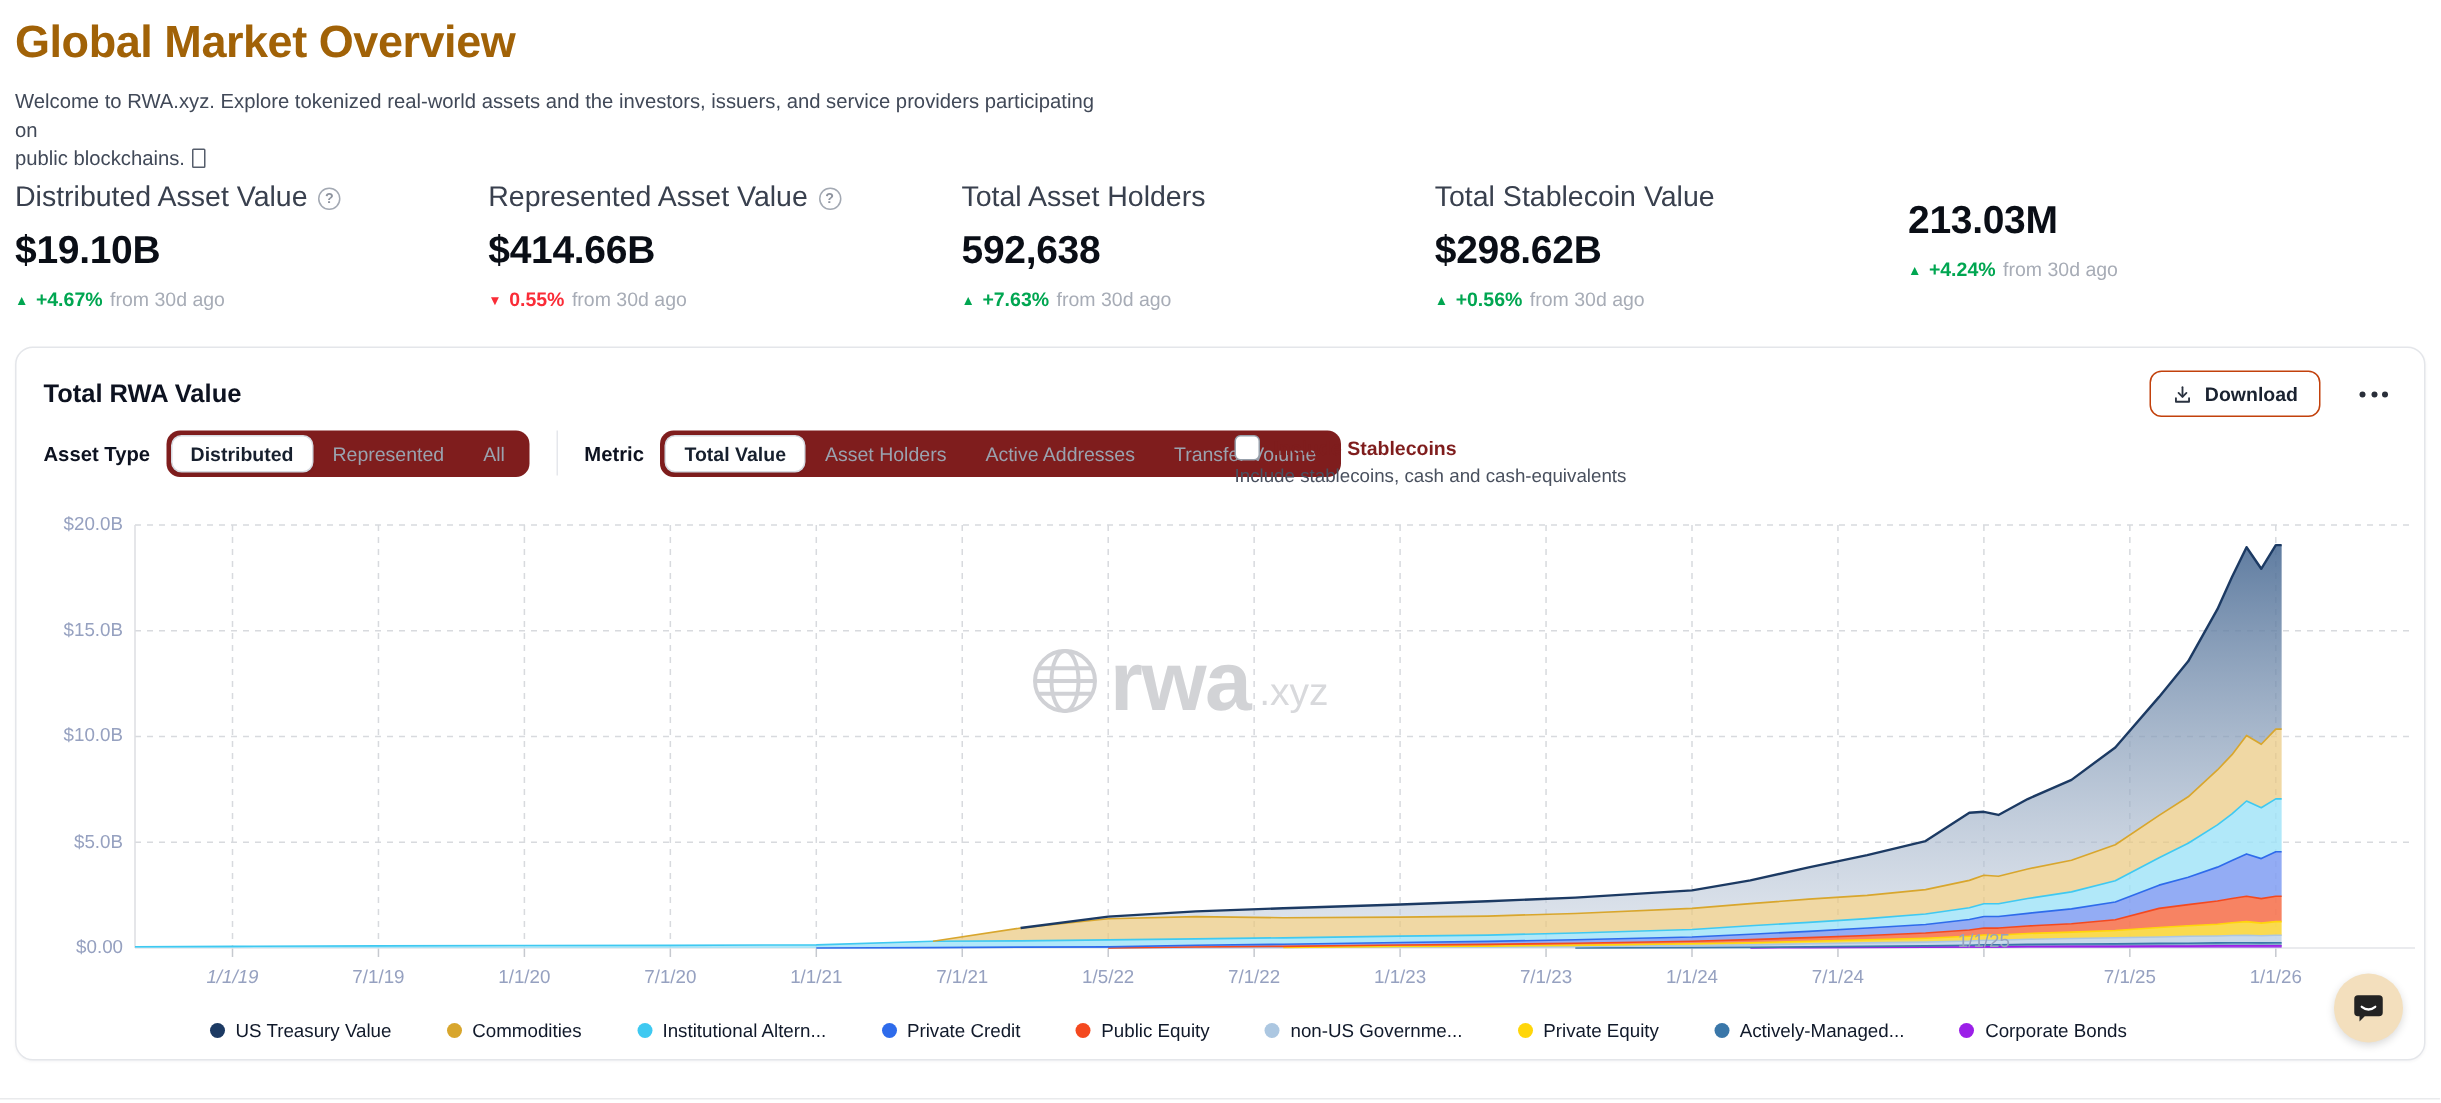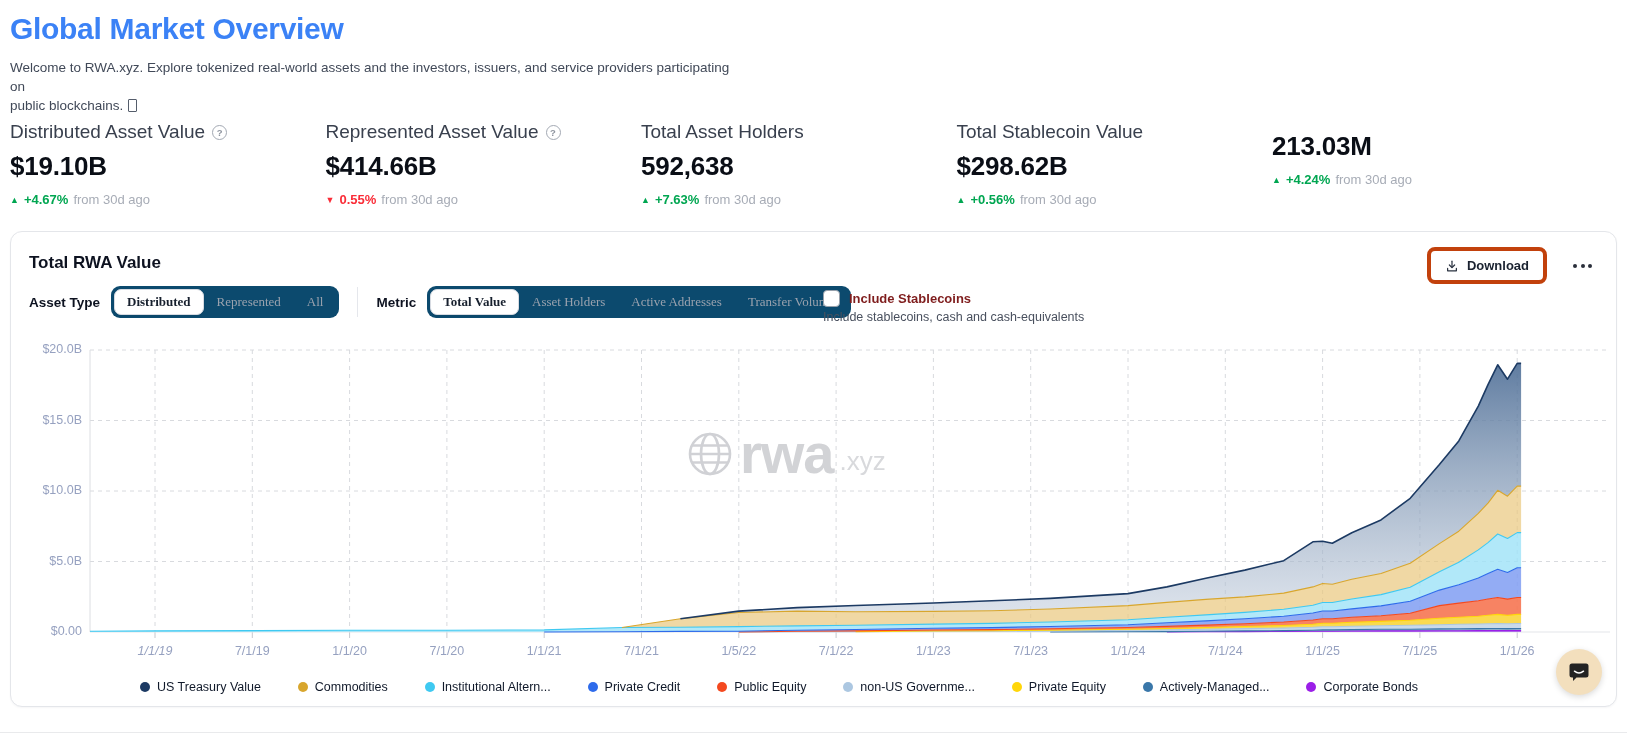--- a/index.html
+++ b/index.html
@@ -1,21 +1,21 @@
 <!DOCTYPE html>
 <html><head>
 <meta charset="utf-8">
 <style>
   * { margin:0; padding:0; box-sizing:border-box; }
   html,body { background:#fff; }
   body { font-family:"Liberation Sans", sans-serif; }
   .page { position:relative; width:1627px; height:735px; background:#ffffff; overflow:hidden; }
 
   
-  .page-title { position:absolute; left:10px; top:8px; font-size:30px; font-weight:600; letter-spacing:-0.3px; color:#3b82f6; line-height:42px; }
+  .page-title { position:absolute; left:10px; top:8px; font-size:30px; font-weight:600; letter-spacing:-0.3px; color:#a16207; line-height:42px; }
   .page-subtitle { position:absolute; left:10px; top:58px; width:730px; font-size:13.5px; color:#414958; line-height:19px; }
   .tofu { display:inline-block; width:9px; height:13px; border:1px solid #555d6b; border-radius:1px; margin-left:5px; vertical-align:-2px; }
 
   
   .stats { position:absolute; left:10px; top:122px; width:1600px; display:flex; }
   .stat { width:315.5px; }
   .stat-label-row { display:flex; align-items:center; gap:7px; height:20px; }
   .stat-label { font-size:19px; color:#39404e; }
   .help-icon { width:15px; height:15px; border:1.3px solid #a3a9b3; border-radius:50%; color:#8d939e; font-size:9.5px; font-weight:700; display:inline-flex; align-items:center; justify-content:center; cursor:default; }
   .stat-value { margin-top:9px; font-size:26px; font-weight:600; color:#0a0e16; letter-spacing:-0.2px; }
@@ -23,27 +23,27 @@
   .stat-delta .arrow { font-size:9px; }
   .stat-delta .pct { font-weight:600; }
   .stat-delta.up .arrow, .stat-delta.up .pct { color:#00a651; }
   .stat-delta.down .arrow, .stat-delta.down .pct { color:#fa2c37; }
   .stat-delta .suffix { color:#a7acb6; }
 
   
   .card { position:absolute; left:10px; top:231px; width:1607px; height:476px; background:#fff; border:1px solid #e4e6ea; border-radius:12px; box-shadow:0 1px 2px rgba(16,24,40,.04); }
   .card-title { position:absolute; left:18px; top:21px; font-size:17px; font-weight:700; color:#0d1220; }
   .card-actions { position:absolute; right:22px; top:15px; display:flex; align-items:center; gap:24px; }
-  .download-btn { display:inline-flex; align-items:center; gap:8px; padding:7px 14px; border:4px solid #c2410c; border-radius:8px; background:#fff; font-size:13px; font-weight:600; color:#1a2230; cursor:pointer; }
+  .download-btn { display:inline-flex; align-items:center; gap:8px; padding:7px 14px; border:1px solid #c2410c; border-radius:8px; background:#fff; font-size:13px; font-weight:600; color:#1a2230; cursor:pointer; }
   .more-btn { display:inline-flex; gap:3.5px; cursor:pointer; padding:4px 2px; }
   .more-btn i { width:4px; height:4px; border-radius:50%; background:#2a2f3a; }
 
   .controls { position:absolute; left:18px; top:54px; display:flex; align-items:center; height:32px; }
   .seg-label { font-size:13.5px; font-weight:700; color:#0d1220; margin-right:11px; white-space:nowrap; }
-  .seg { display:inline-flex; align-items:center; background:#0c4a6e; border-radius:9px; padding:3px;font-family:Liberation Serif, serif; }
+  .seg { display:inline-flex; align-items:center; background:#7f1d1d; border-radius:9px; padding:3px; }
   .seg .pill { font-size:13px; color:#9aa2ae; font-weight:500; padding:5px 13px; border-radius:7px; cursor:pointer; white-space:nowrap; }
   .seg .pill.selected { background:#fff; color:#17202e; font-weight:600; border:1px solid #d7dbe2; box-shadow:0 1px 2px rgba(16,24,40,.07); padding:4px 12px; }
   .controls .divider { width:1px; height:30px; background:#e5e7ec; margin:0 18px; }
 
   .stablecoins { position:absolute; left:812px; top:58px; }
   .stablecoins .row { display:flex; align-items:center; gap:9px; }
   .checkbox { width:17px; height:17px; border:1.5px solid #97a0ab; border-radius:4px; background:#fff; cursor:pointer; flex:0 0 auto; }
   .stablecoins .cb-label { font-size:13px; font-weight:600; color:#7f1d1d; cursor:pointer; }
   .stablecoins .cb-desc { margin-top:3px; font-size:12.5px; color:#49505e; }
 
@@ -265,21 +265,21 @@
       <div class="axis-label xlab" style="left: 309.6px; top: 644px;">1/1/20</div>
       <div class="axis-label xlab" style="left: 406.9px; top: 644px;">7/1/20</div>
       <div class="axis-label xlab" style="left: 504.2px; top: 644px;">1/1/21</div>
       <div class="axis-label xlab" style="left: 601.5px; top: 644px;">7/1/21</div>
       <div class="axis-label xlab" style="left: 698.8px; top: 644px;">1/5/22</div>
       <div class="axis-label xlab" style="left: 796.1px; top: 644px;">7/1/22</div>
       <div class="axis-label xlab" style="left: 893.4px; top: 644px;">1/1/23</div>
       <div class="axis-label xlab" style="left: 990.7px; top: 644px;">7/1/23</div>
       <div class="axis-label xlab" style="left: 1088px; top: 644px;">1/1/24</div>
       <div class="axis-label xlab" style="left: 1185.3px; top: 644px;">7/1/24</div>
-      <div class="axis-label xlab" style="left: 1282.6px; top: 644px;">1/1/25</div>
+      <div class="axis-label xlab" style="left: 1282.6px; top: 620px;">1/1/25</div>
       <div class="axis-label xlab" style="left: 1379.9px; top: 644px;">7/1/25</div>
       <div class="axis-label xlab" style="left: 1477.2px; top: 644px;">1/1/26</div>
     </div>
 
   <div class="legend" id="legend">
       <div class="legend-item">
         <span class="dot" style="background: rgb(28, 58, 99);"></span>
         <span class="lg-label">US Treasury Value</span>
       </div>
       <div class="legend-item">

